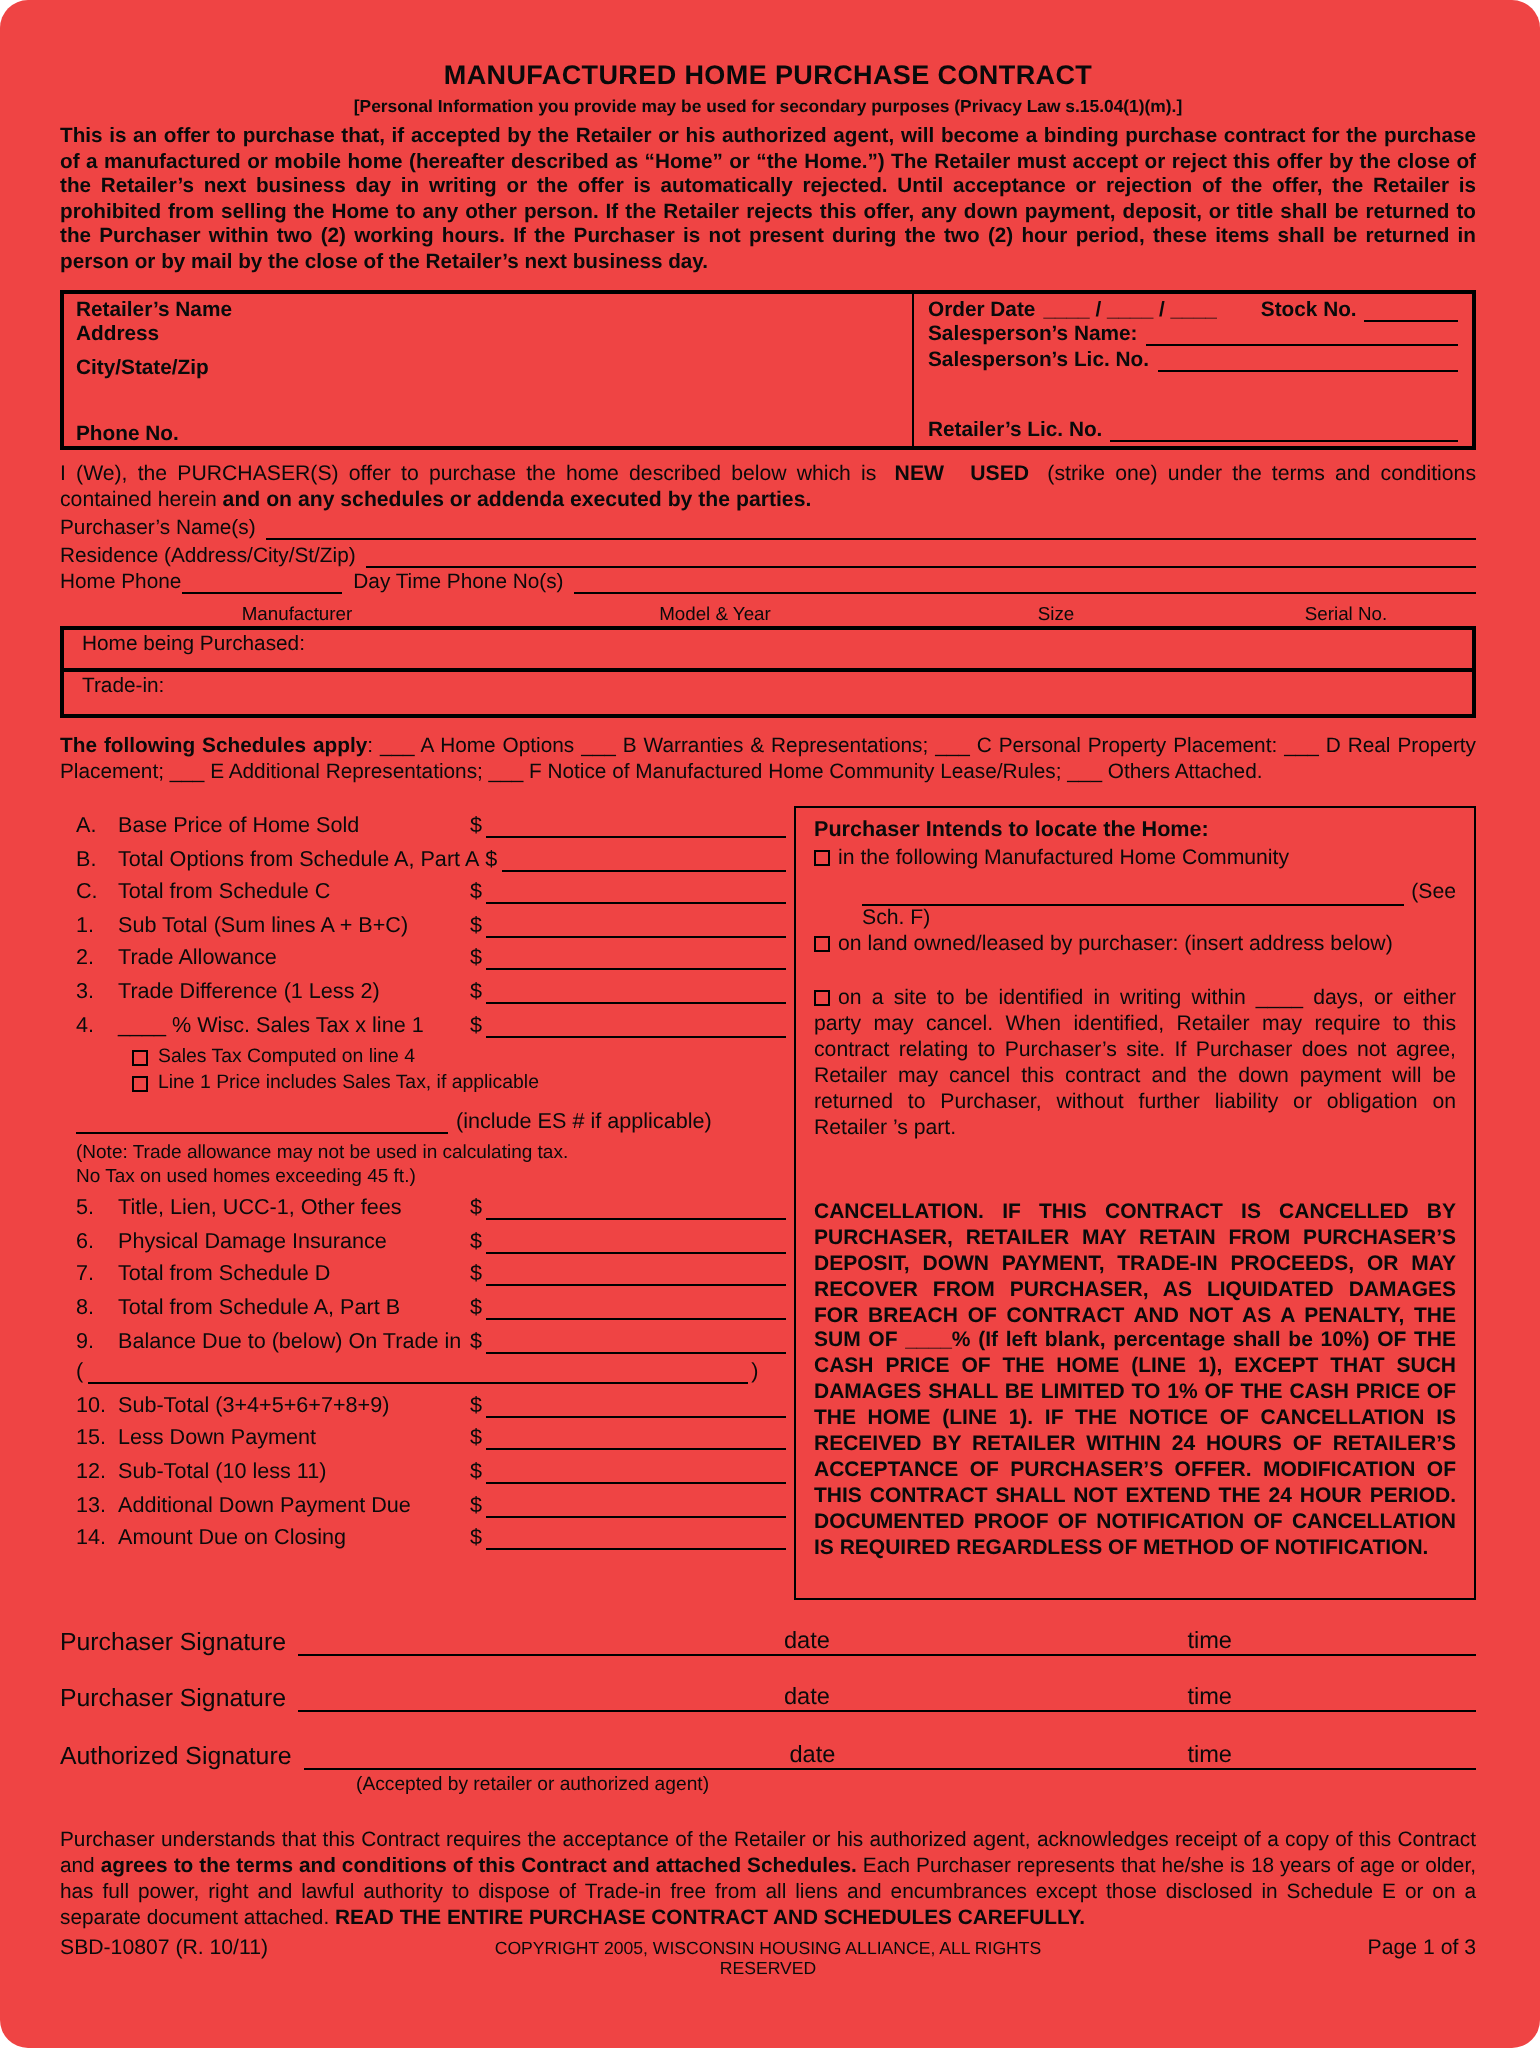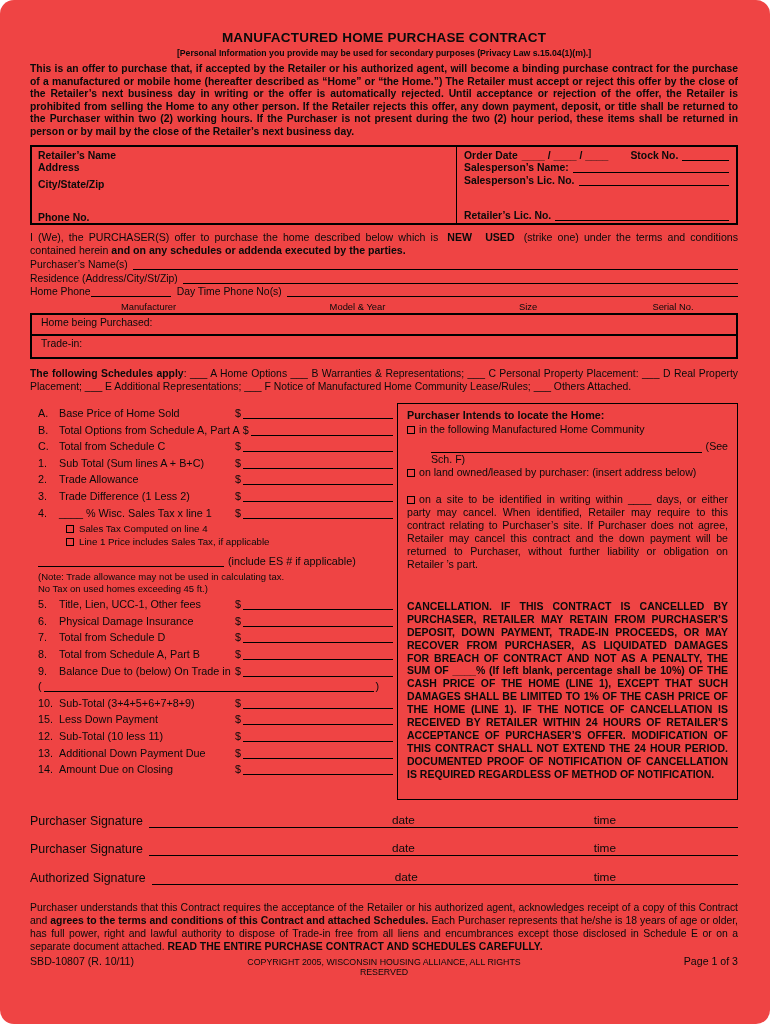--- a/index.html
+++ b/index.html
@@ -337,20 +337,21 @@
     <div class="sigrow" style="margin-bottom:2px;">
       <span class="siglbl">Authorized Signature</span>
       <span class="sigline">
           <span class="sp1"></span>
           <span class="sw">date</span>
           <span class="sp2"></span>
           <span class="sw">time</span>
           <span class="sp3"></span>
         </span>
     </div>
+    <div class="accnote" style="margin-top:2px;">(Accepted by retailer or authorized agent)</div>
   </div>
 
   <div class="closing">
     <span>Purchaser understands that this Contract requires the acceptance of the Retailer or his authorized agent, acknowledges receipt of a copy of this Contract and</span>
     <span class="b">agrees to the terms and conditions of this Contract and attached Schedules.</span>
     <span>Each Purchaser represents that he/she is 18 years of age or older, has full power, right and lawful authority to dispose of Trade-in free from all liens and encumbrances except those disclosed in Schedule E or on a separate document attached.</span>
     <span class="b">READ THE ENTIRE PURCHASE CONTRACT AND SCHEDULES CAREFULLY.</span>
   </div>
 
   <div class="botrow">

